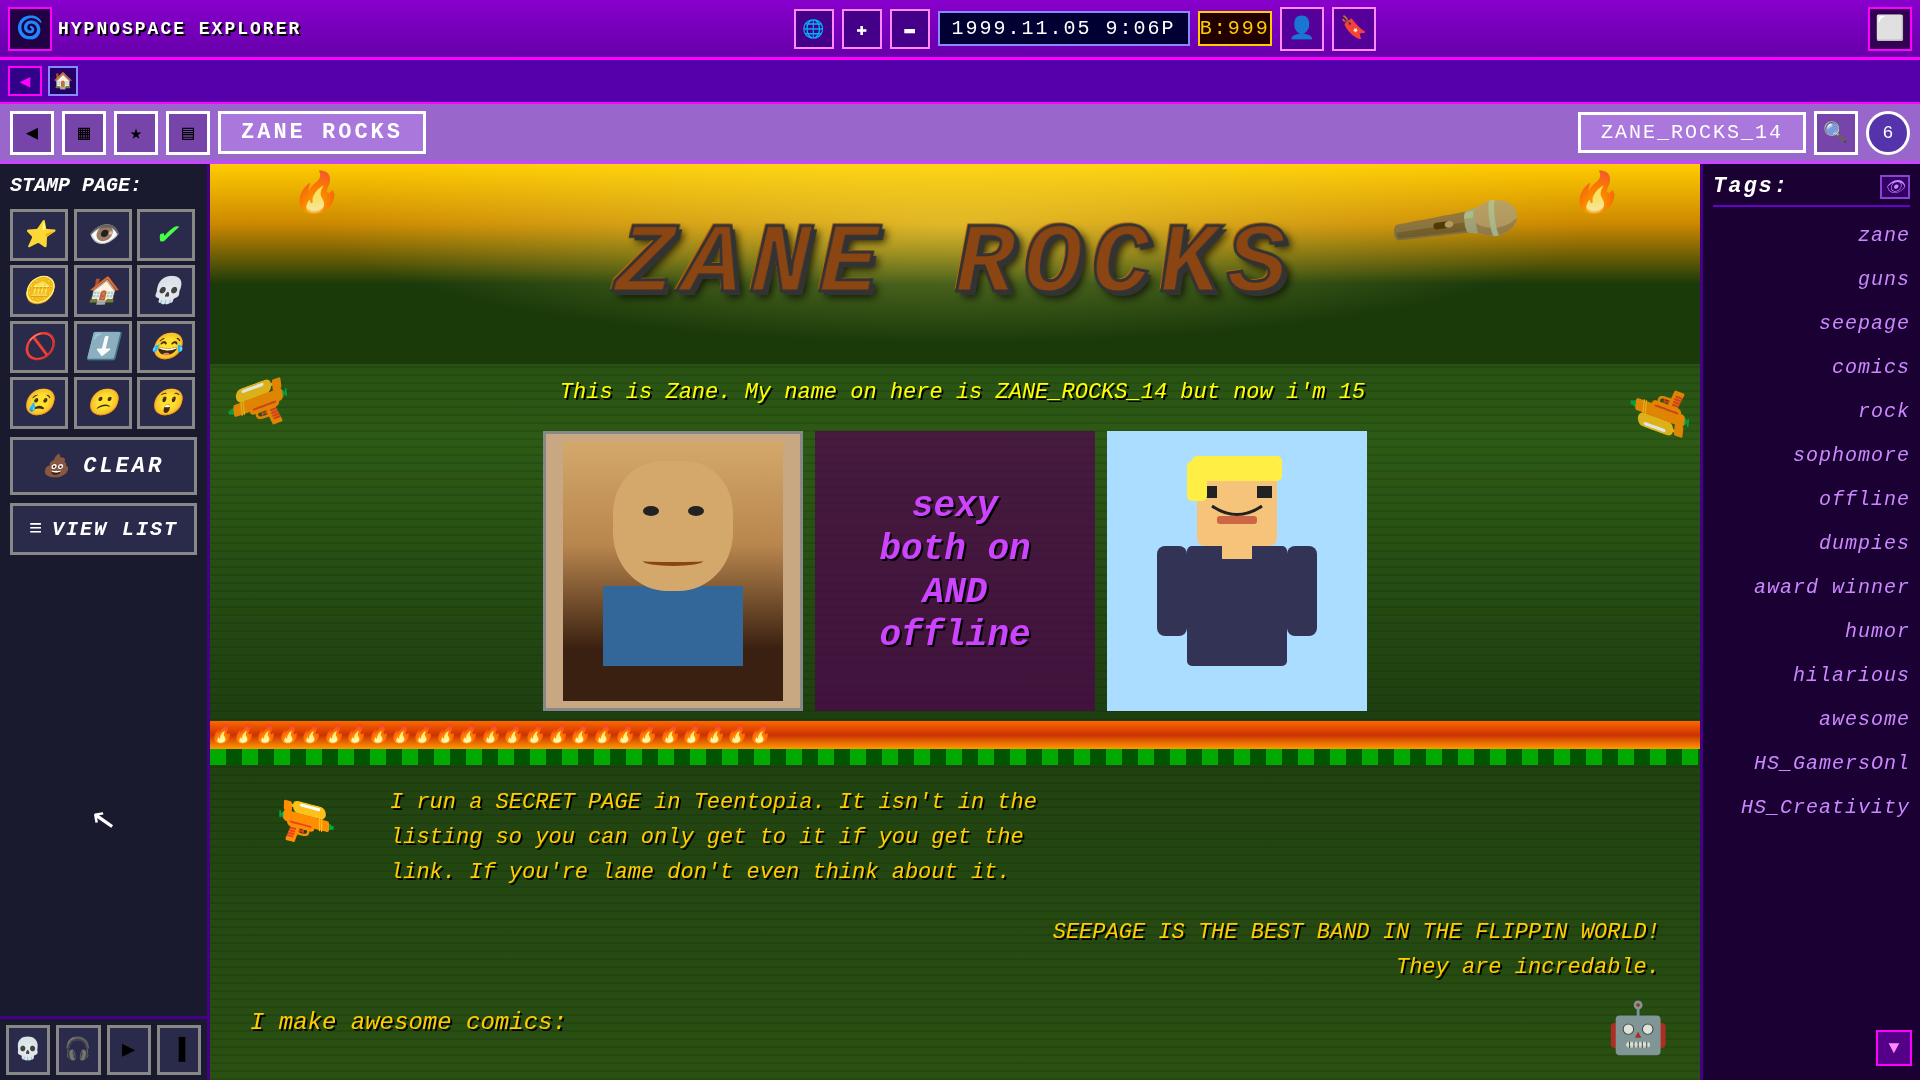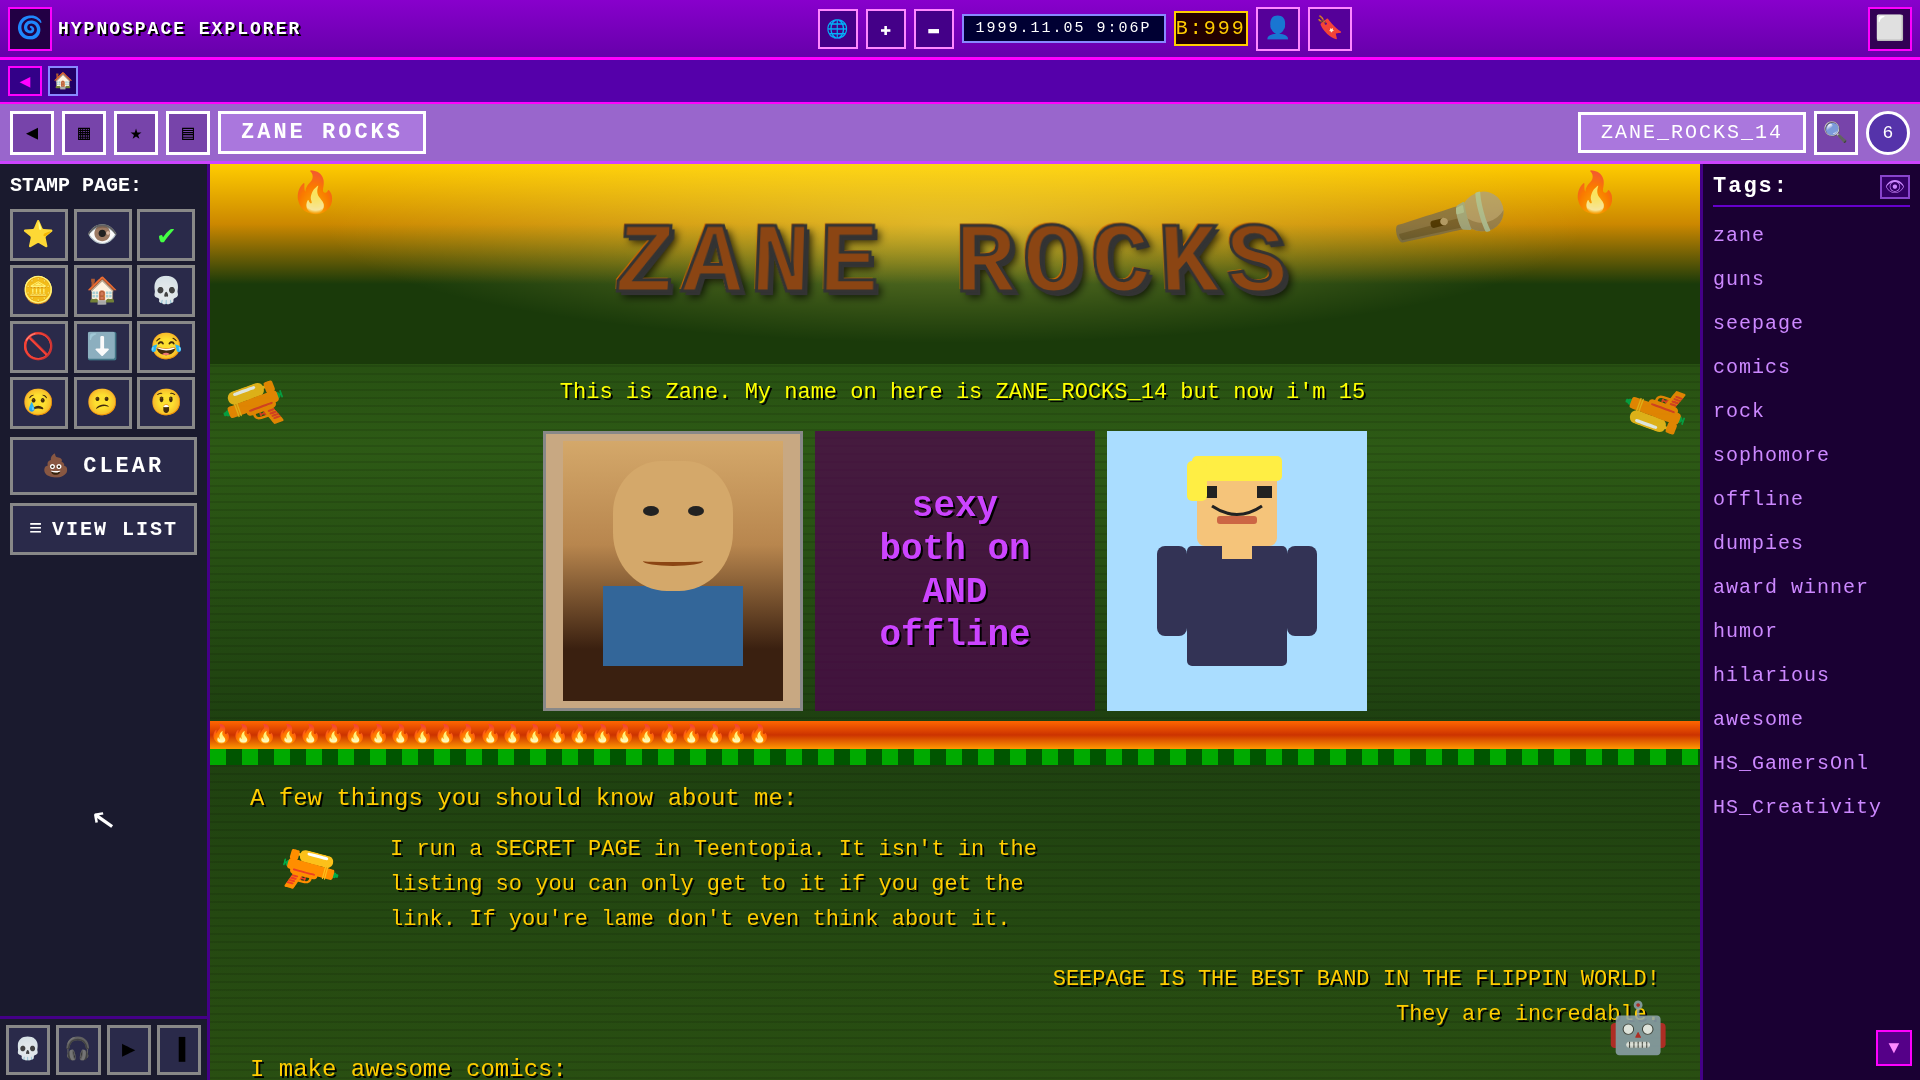--- a/index.html
+++ b/index.html
@@ -52,21 +52,21 @@
       display: flex; align-items: center; justify-content: center;
       color: #fff;
       font-size: 18px;
       cursor: pointer;
     }
     #clock-block {
       background: #000033;
       border: 2px solid #8888ff;
       padding: 4px 12px;
       color: #ffffff;
-      font-size: 15px;
+      font-size: 20px;
       font-family: 'Courier New', monospace;
       letter-spacing: 2px;
     }
     #bucks-block {
       background: #220000;
       border: 2px solid #ffcc00;
       padding: 4px 0;
       color: #ffcc00;
       font-size: 20px;
       font-family: 'Courier New', monospace;
@@ -188,20 +188,21 @@
       display: flex; align-items: center; justify-content: center;
       font-size: 18px;
       color: #fff;
     }
 
     
     #main-layout {
       display: flex;
       width: 100%;
       height: calc(1080px - 164px);
+      font-style: italic;
     }
 
     
     #left-panel {
       width: 210px;
       min-width: 210px;
       background: #1a1a2e;
       border-right: 3px solid #440088;
       display: flex;
       flex-direction: column;
@@ -513,20 +514,21 @@
       border: 2px solid #8844cc;
       display: flex; align-items: center; justify-content: center;
       color: #cc88ff;
       font-size: 16px;
     }
     .tag-item {
       color: #cc88ff;
       font-size: 20px;
       font-family: 'Courier New', monospace;
       padding: 4px 0;
+      text-align: right;
       cursor: pointer;
       letter-spacing: 1px;
       margin-top: 13px;
     }
 
     
     #bottom-right {
       position: absolute;
       bottom: 0;
       right: 0;
@@ -738,21 +740,20 @@
 
             <path d="M75 55 Q100 72 125 55" stroke="#222" stroke-width="3" fill="none"></path>
           </svg>
         </div>
       </div>
 
       <div id="fire-border"></div>
       <div id="pixel-border"></div>
 
       <div id="about-section">
-        <div id="about-heading">A few things you should know about me:</div>
 
         <div id="secret-section">
           <div id="gun-sprite">
             <span style="font-size:50px; transform:rotate(-15deg); display:inline-block;">🔫</span>
           </div>
           <div id="secret-text">
             I run a SECRET PAGE in Teentopia. It isn't in the<br>
             listing so you can only get to it if you get the<br>
             link. If you're lame don't even think about it.
           </div>

